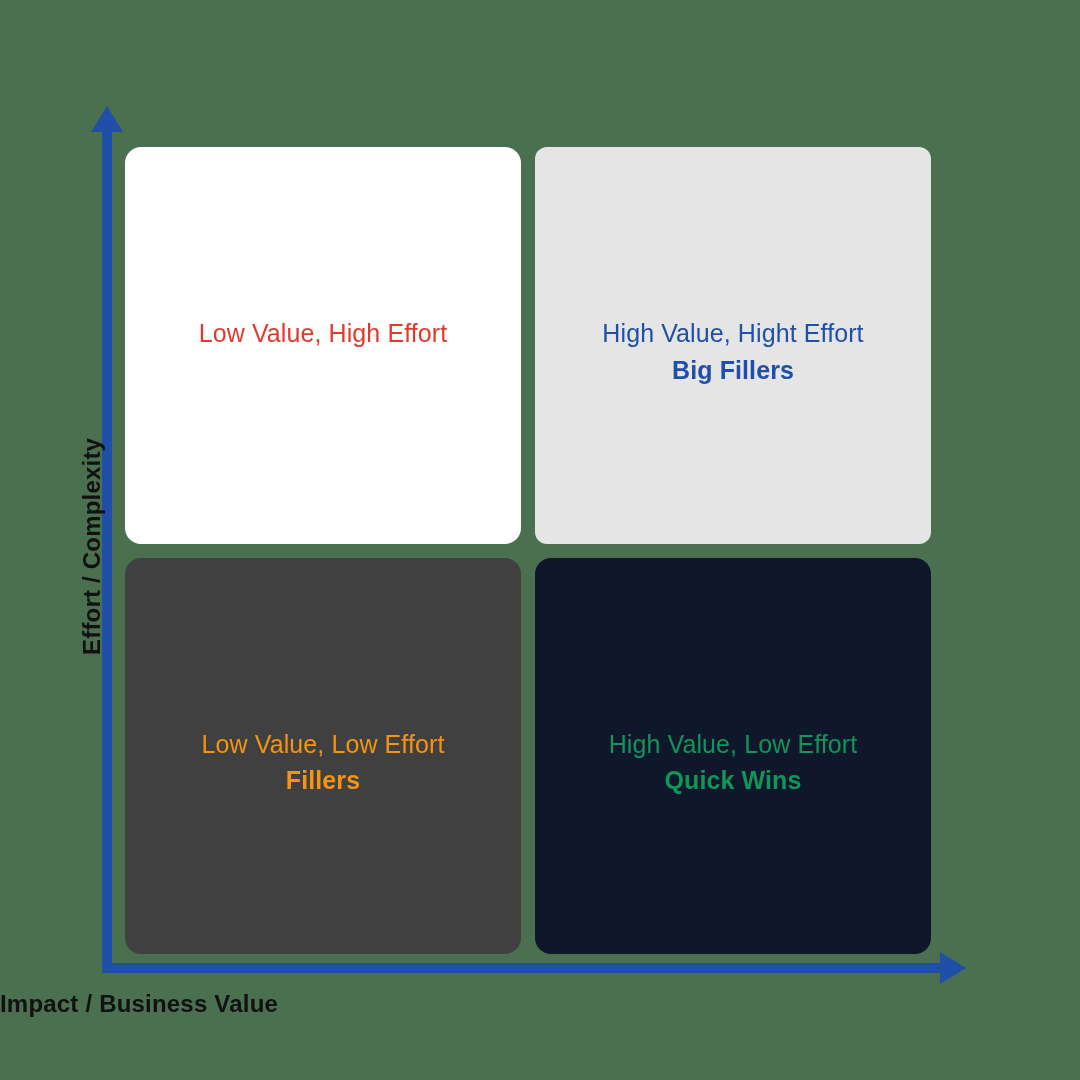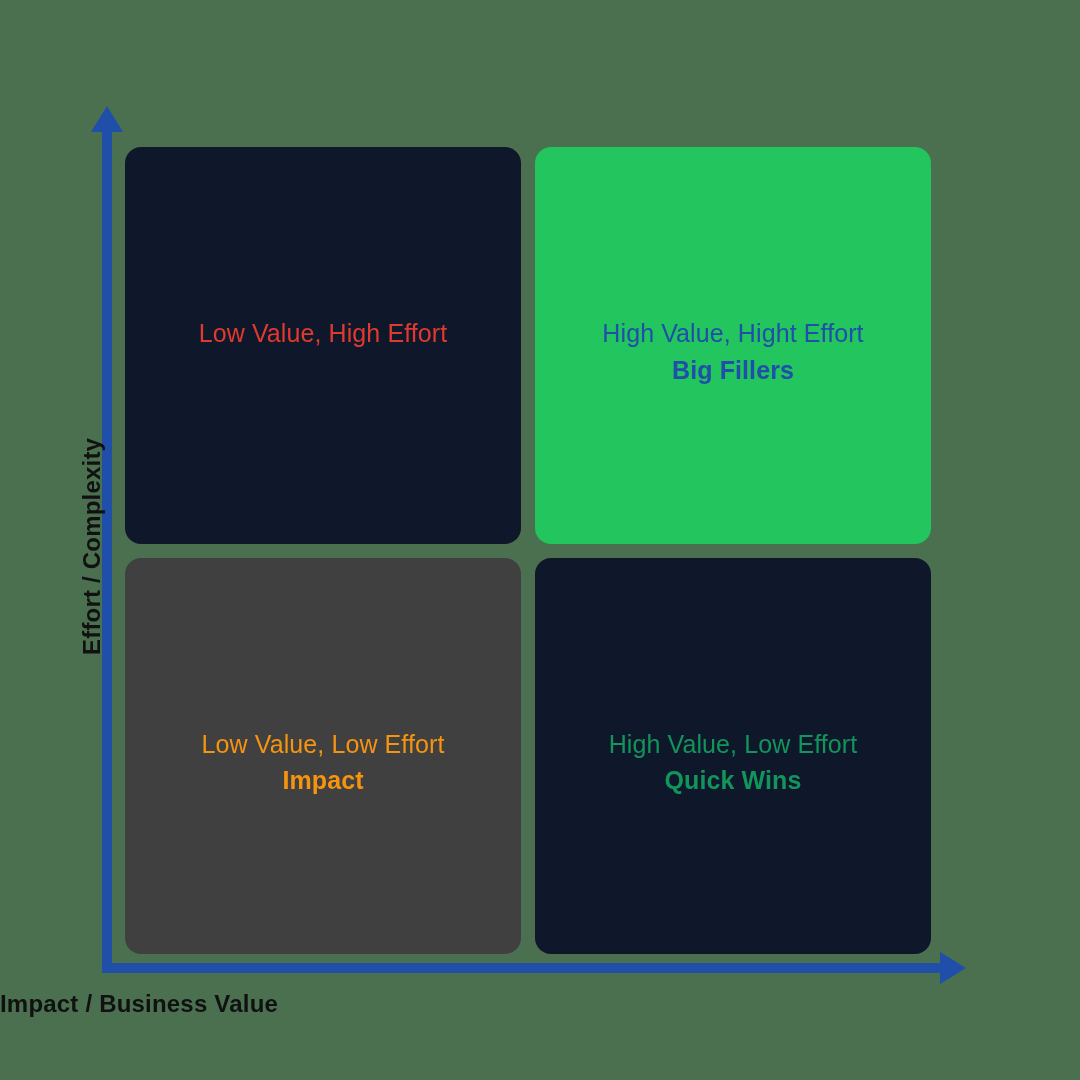--- a/index.html
+++ b/index.html
@@ -114,22 +114,22 @@
   }
   .quadrant-title {
     font-size: 25px;
     font-weight: 700;
     line-height: 1.35;
     letter-spacing: 0.1px;
     margin-top: 3px;
   }
 
   
-  #quadrant-avoid        { background: #0f172a; }
-  #quadrant-big-projects { background: #22c55e; }
+  #quadrant-avoid        { background: #ffffff; }
+  #quadrant-big-projects { background: #e5e5e5; border-radius: 12px; }
   #quadrant-fillers      { background: #404040; }
   #quadrant-quick-wins   { background: #0f172a; }
 
   #quadrant-avoid .quadrant-desc,
   #quadrant-avoid .quadrant-title        { color: #E03A2F; }
   #quadrant-big-projects .quadrant-desc,
   #quadrant-big-projects .quadrant-title { color: #1F4FA8; }
   #quadrant-fillers .quadrant-desc,
   #quadrant-fillers .quadrant-title      { color: #F59410; }
   #quadrant-quick-wins .quadrant-desc,
@@ -159,21 +159,21 @@
     <div class="quadrant" id="quadrant-big-projects">
       <div class="quadrant-inner">
         <div class="quadrant-desc">High Value, Hight Effort</div>
         <div class="quadrant-title">Big Fillers</div>
       </div>
     </div>
 
     <div class="quadrant" id="quadrant-fillers">
       <div class="quadrant-inner">
         <div class="quadrant-desc">Low Value, Low Effort</div>
-        <div class="quadrant-title">Impact</div>
+        <div class="quadrant-title">Fillers</div>
       </div>
     </div>
 
     <div class="quadrant" id="quadrant-quick-wins">
       <div class="quadrant-inner">
         <div class="quadrant-desc">High Value, Low Effort</div>
         <div class="quadrant-title">Quick Wins</div>
       </div>
     </div>
 

